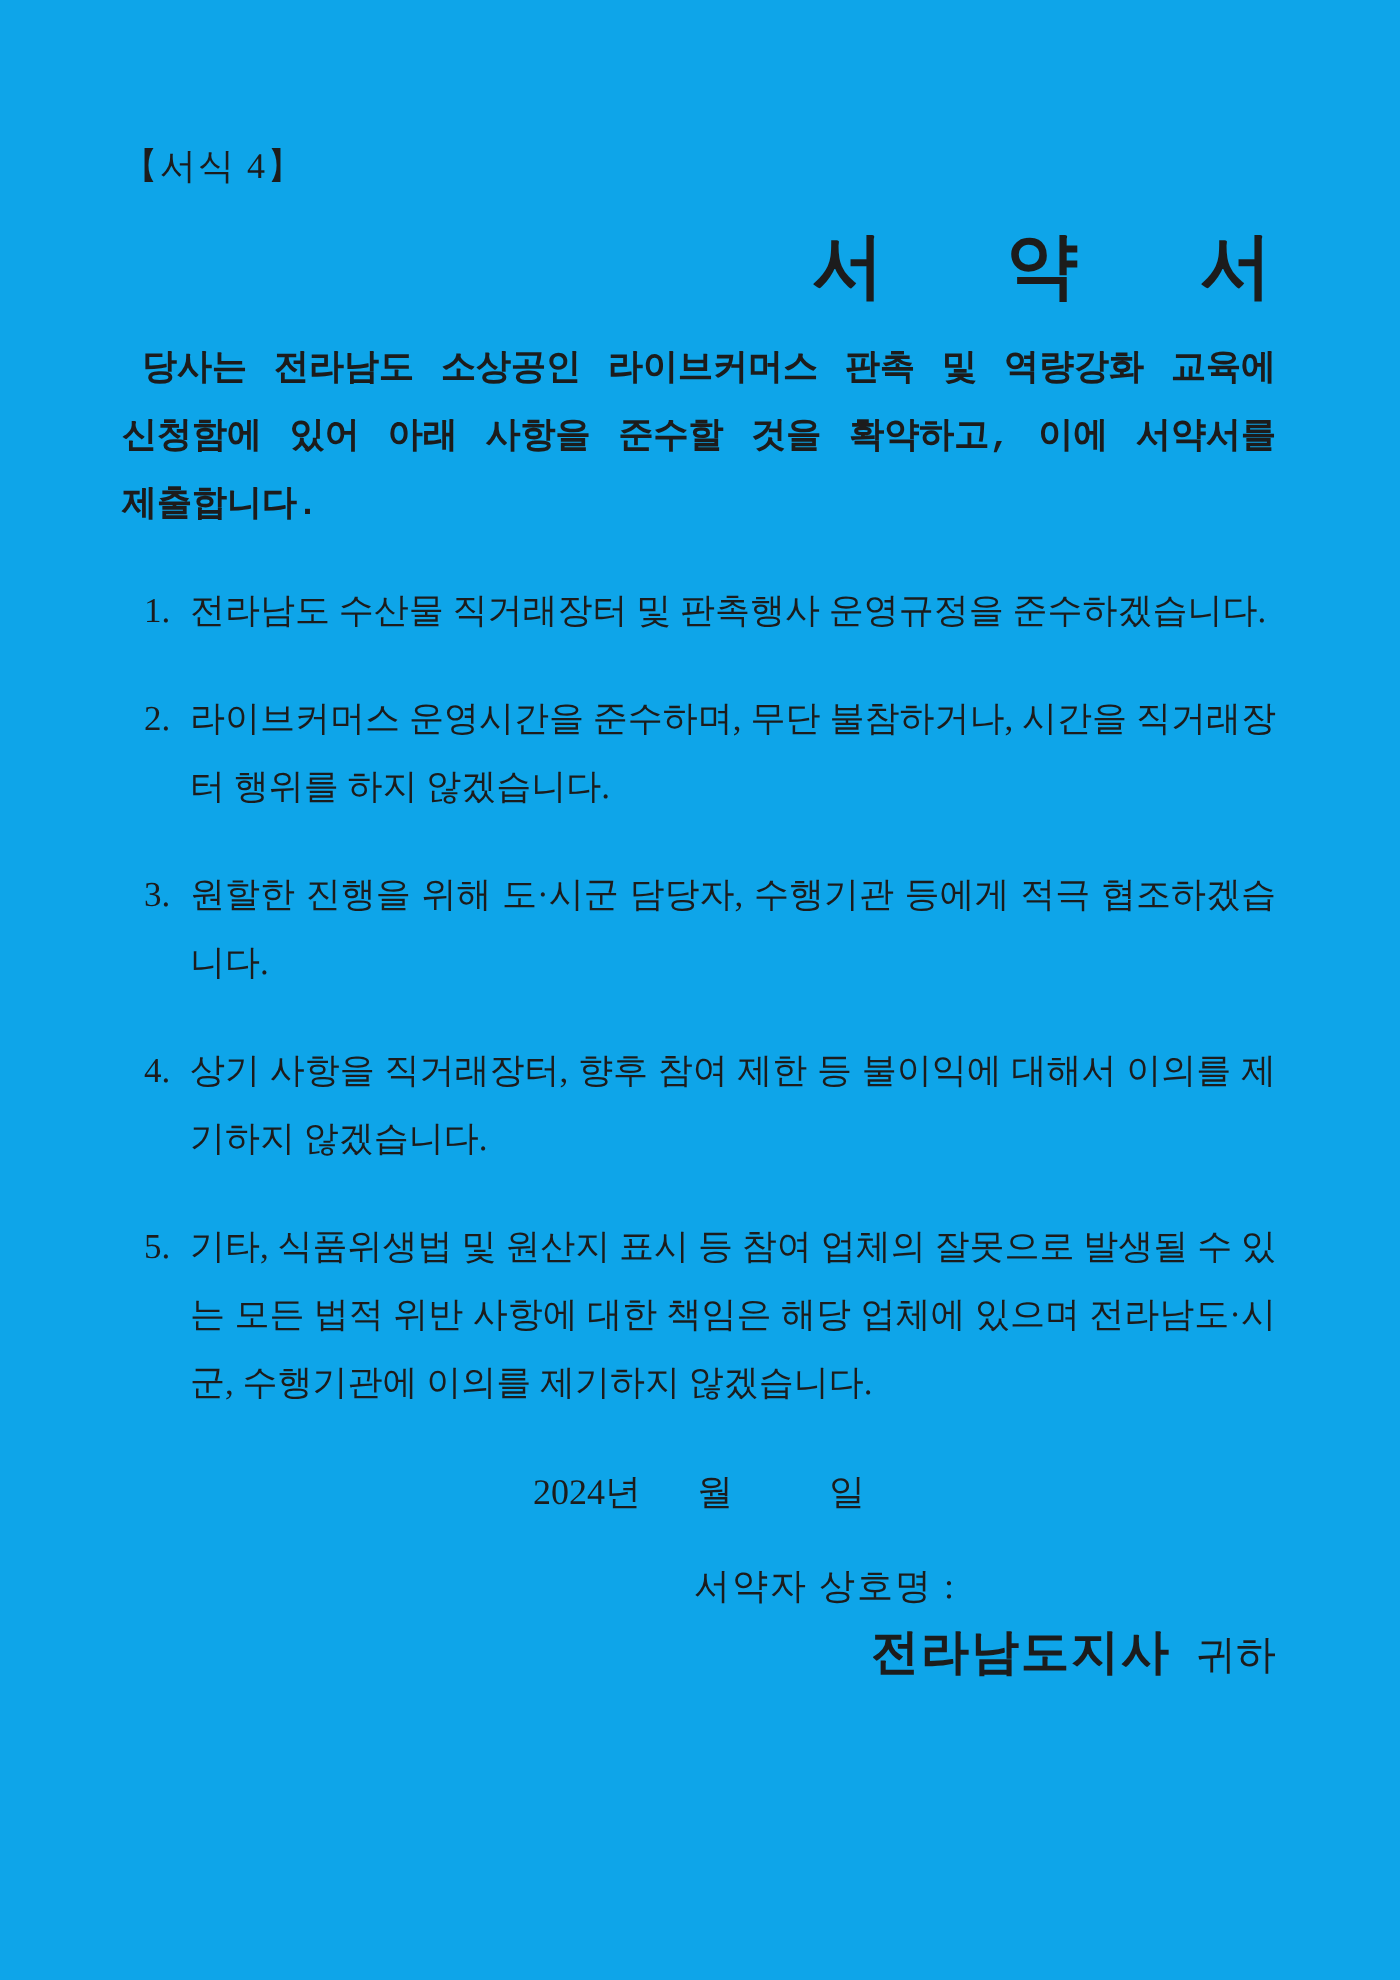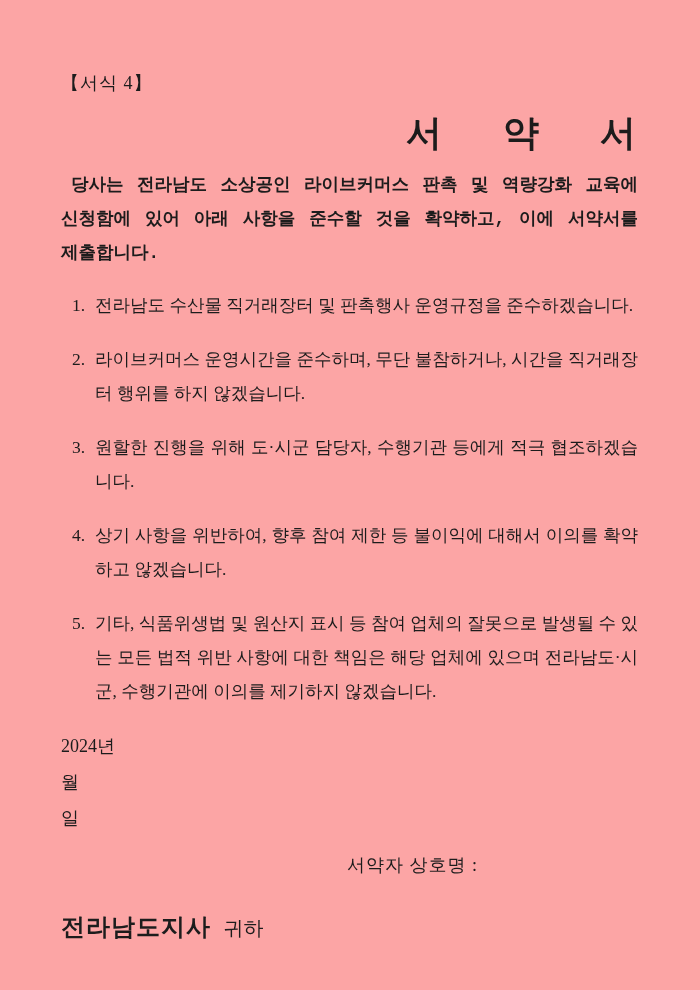--- a/index.html
+++ b/index.html
@@ -4,21 +4,21 @@
 <style>
   html, body {
     margin: 0;
     padding: 0;
     background: #ffffff;
   }
   .page {
     position: relative;
     width: 700px;
     height: 990px;
-    background: #fca5a5;
+    background: #0ea5e9;
     box-sizing: border-box;
     padding: 73px 62px 0 61px;
     font-family: "Liberation Serif", "DejaVu Serif", serif;
     color: #1c1c1c;
     overflow: hidden;
   }
   .form-label {
     font-size: 18px;
     line-height: 20px;
     letter-spacing: 1px;
@@ -59,42 +59,41 @@
     left: 11px;
     top: 0;
   }
   .date-row {
     margin-top: 13px;
     display: flex;
     justify-content: center;
     align-items: baseline;
     font-size: 18px;
     line-height: 36px;
-    flex-direction: column;
   }
   .date-year { margin-right: 28px; }
   .date-month { margin-right: 48px; }
   .sig-line {
     width: 417px;
     text-align: right;
     font-size: 18px;
     line-height: 34px;
     letter-spacing: 1px;
   }
   .sig-line.first { margin-top: 12px; }
   .sig-line.second { margin-top: 10px; position: relative; }
   .seal {
     position: absolute;
     left: 558px;
     top: 0;
     font-size: 18px;
   }
   .addressee {
-    margin-top: 28px;
-    text-align: left;
+    margin-top: 0;
+    text-align: right;
     font-family: "Liberation Sans", "DejaVu Sans", sans-serif;
     line-height: 34px;
   }
   .addressee-name {
     font-size: 24px;
     font-weight: 700;
     letter-spacing: 1px;
   }
   .addressee-suffix {
     font-size: 20px;
@@ -125,21 +124,21 @@
       <span>라이브커머스 운영시간을 준수하며, 무단 불참하거나, 시간을 직거래장터 행위를 하지 않겠습니다.</span>
     </div>
 
     <div class="item">
       <span class="item-num">3.</span>
       <span>원할한 진행을 위해 도·시군 담당자, 수행기관 등에게 적극 협조하겠습니다.</span>
     </div>
 
     <div class="item">
       <span class="item-num">4.</span>
-      <span>상기 사항을 위반하여, 향후 참여 제한 등 불이익에 대해서 이의를 확약하고 않겠습니다.</span>
+      <span>상기 사항을 직거래장터, 향후 참여 제한 등 불이익에 대해서 이의를 제기하지 않겠습니다.</span>
     </div>
 
     <div class="item">
       <span class="item-num">5.</span>
       <span>기타, 식품위생법 및 원산지 표시 등 참여 업체의 잘못으로 발생될 수 있는 모든 법적 위반 사항에 대한 책임은 해당 업체에 있으며 전라남도·시군, 수행기관에 이의를 제기하지 않겠습니다.</span>
     </div>
 
   </div>
 
   <div class="date-row">

